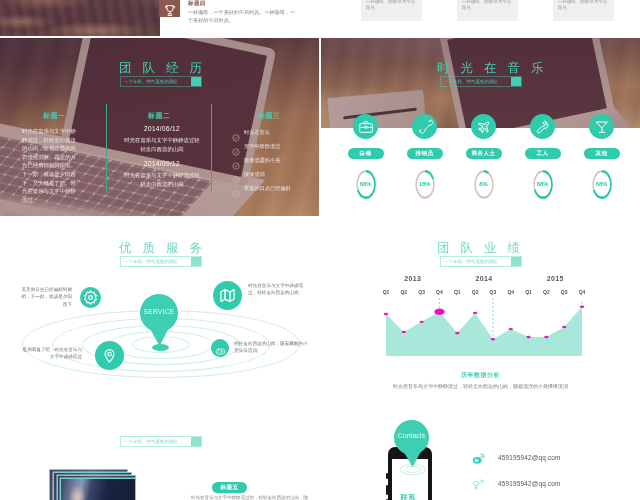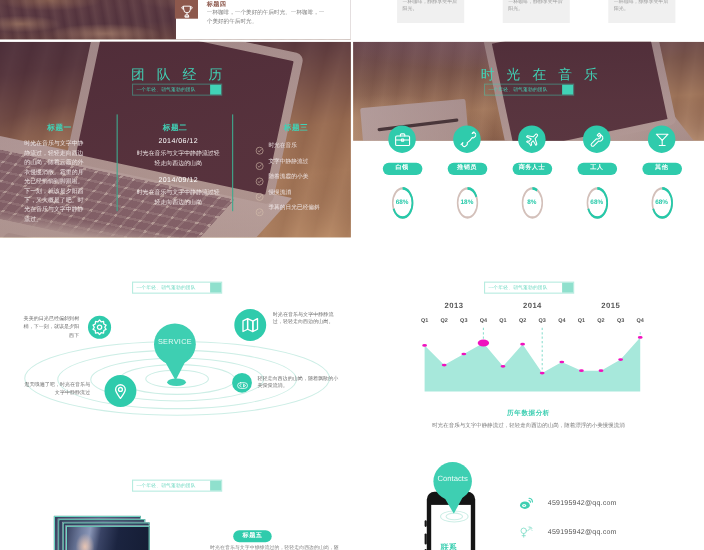--- a/index.html
+++ b/index.html
@@ -334,20 +334,21 @@
         <div class="ringwrap" style="left:268.5px;top:131px"><svg width="24" height="31" viewBox="0 0 24 31">
             <g transform="translate(12 15.5) scale(0.68 1) rotate(-90)">
               <circle cx="0" cy="0" r="13.2" fill="none" stroke="#d3c0ba" stroke-width="2.1"></circle>
               <circle cx="0" cy="0" r="13.2" fill="none" stroke="#25c9a9" stroke-width="2.4" stroke-dasharray="56.40 82.93804605477054" stroke-linecap="butt"></circle>
             </g>
           </svg><div class="val">68%</div></div>
       </div>
   </div>
 
   <div class="slide" id="s-r3l">
+    <div class="ttl-cn" style="left:119px;top:22px;color:#6fd9c2;">优质服务</div>
     <div class="sub-wrap" style="left:120px;top:38px;width:82px;border-color:rgba(111,217,194,.5)">
       <span class="tx" style="color:#6fd9c2">一个年轻、朝气蓬勃的团队</span>
       <span class="sq" style="background:#8fe0cd"></span>
     </div>
 
     <div>
       <div class="ripple" style="left:22px;top:92px;width:276px;height:66px;"></div>
       <div class="ripple" style="left:52px;top:100px;width:216px;height:52px;"></div>
       <div class="ripple" style="left:82px;top:107px;width:156px;height:38px;"></div>
       <div class="ripple" style="left:108px;top:113px;width:104px;height:26px;"></div>
@@ -389,20 +390,21 @@
               <rect x="2.2" y="6.4" width="19.6" height="11.2" rx="5.6"></rect>
               <path d="M9.4 9.6 6.0 12 9.4 14.4"></path>
               <path d="M14.6 9.6 18.0 12 14.6 14.4Z"></path>
             </svg></span>
         </div>
         <div class="svc-t" style="left:234px;top:122px;width:74px;text-align:left">轻轻走向西边的山岗，随着飘散的小美慢慢流消。</div>
       </div>
   </div>
 
   <div class="slide" id="s-r3r">
+    <div class="ttl-cn" style="left:116px;top:22px;color:#6fd9c2;">团队业绩</div>
     <div class="sub-wrap" style="left:119px;top:38px;width:82px;border-color:rgba(111,217,194,.5)">
       <span class="tx" style="color:#6fd9c2">一个年轻、朝气蓬勃的团队</span>
       <span class="sq" style="background:#8fe0cd"></span>
     </div>
 
     <div id="r3r-chart">
         <div class="yr" style="left:81.72999999999999px;top:57px;width:20px;text-align:center">2013</div>
         <div class="yr" style="left:153.01px;top:57px;width:20px;text-align:center">2014</div>
         <div class="yr" style="left:224.29px;top:57px;width:20px;text-align:center">2015</div>
         <div class="q" style="left:59px;top:71px;width:12px;text-align:center">Q1</div>

